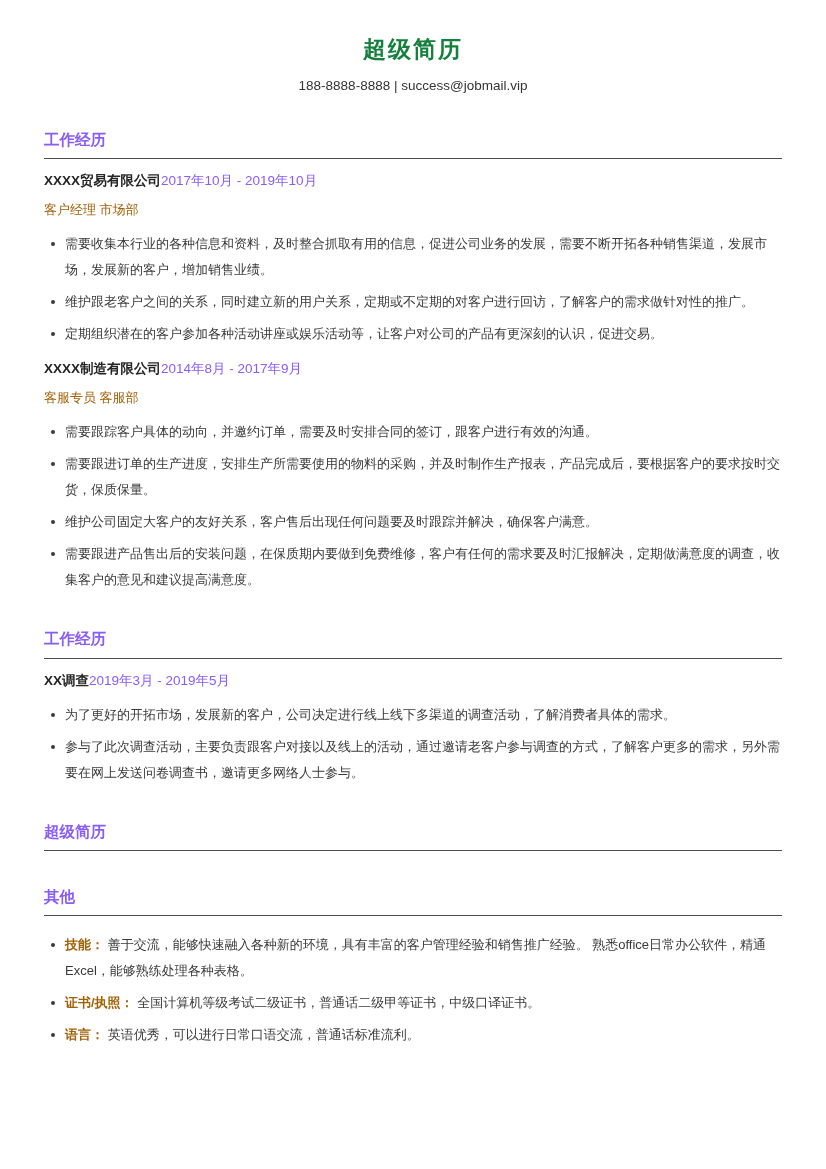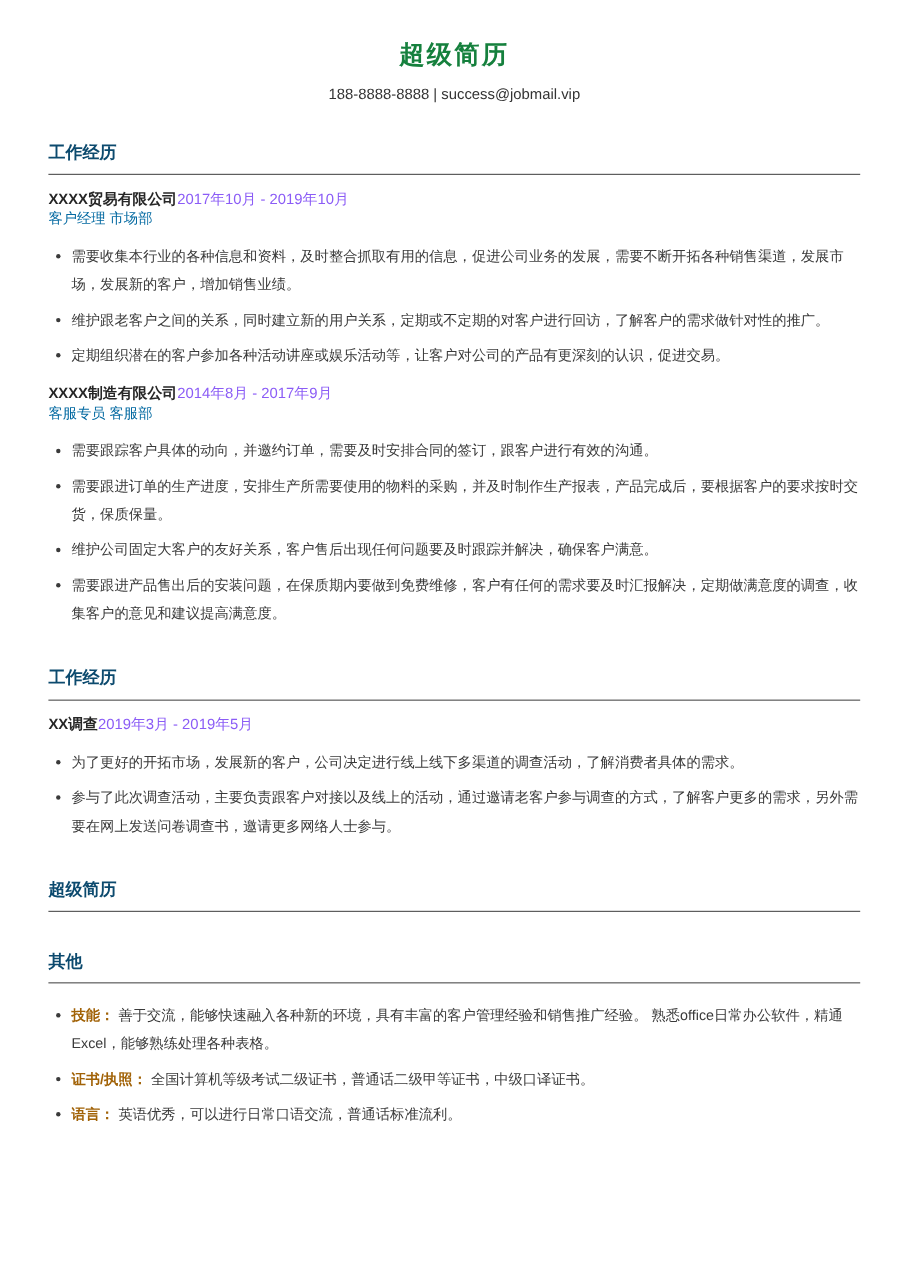--- a/index.html
+++ b/index.html
@@ -36,21 +36,21 @@
     color: #333333;
     margin-top: 14px;
     line-height: 1.2;
   }
   .section {
     margin-top: 36px;
   }
   .section-heading {
     font-size: 15.5px;
     font-weight: bold;
-    color: #0c4a6e;
+    color: #8b5cf6;
     padding-bottom: 9px;
     border-bottom: 1px solid #4d4d4d;
     line-height: 1.25;
   }
   .entry {
     margin-top: 13px;
   }
   .entry-header {
     display: flex;
     justify-content: flex-start;
@@ -61,21 +61,22 @@
     font-size: 13.5px;
     color: #262626;
   }
   .entry-date {
     font-size: 13.5px;
     color: #8b5cf6;
     white-space: nowrap;
   }
   .entry-subtitle {
     font-size: 13px;
-    color: #0369a1;
+    color: #a16207;
+    margin-top: 11px;
   }
   ul.bullets {
     list-style: none;
     margin: 12px 0 0 0;
     padding: 0 0 0 21px;
   }
   ul.bullets li {
     position: relative;
     font-size: 13px;
     line-height: 26px;

